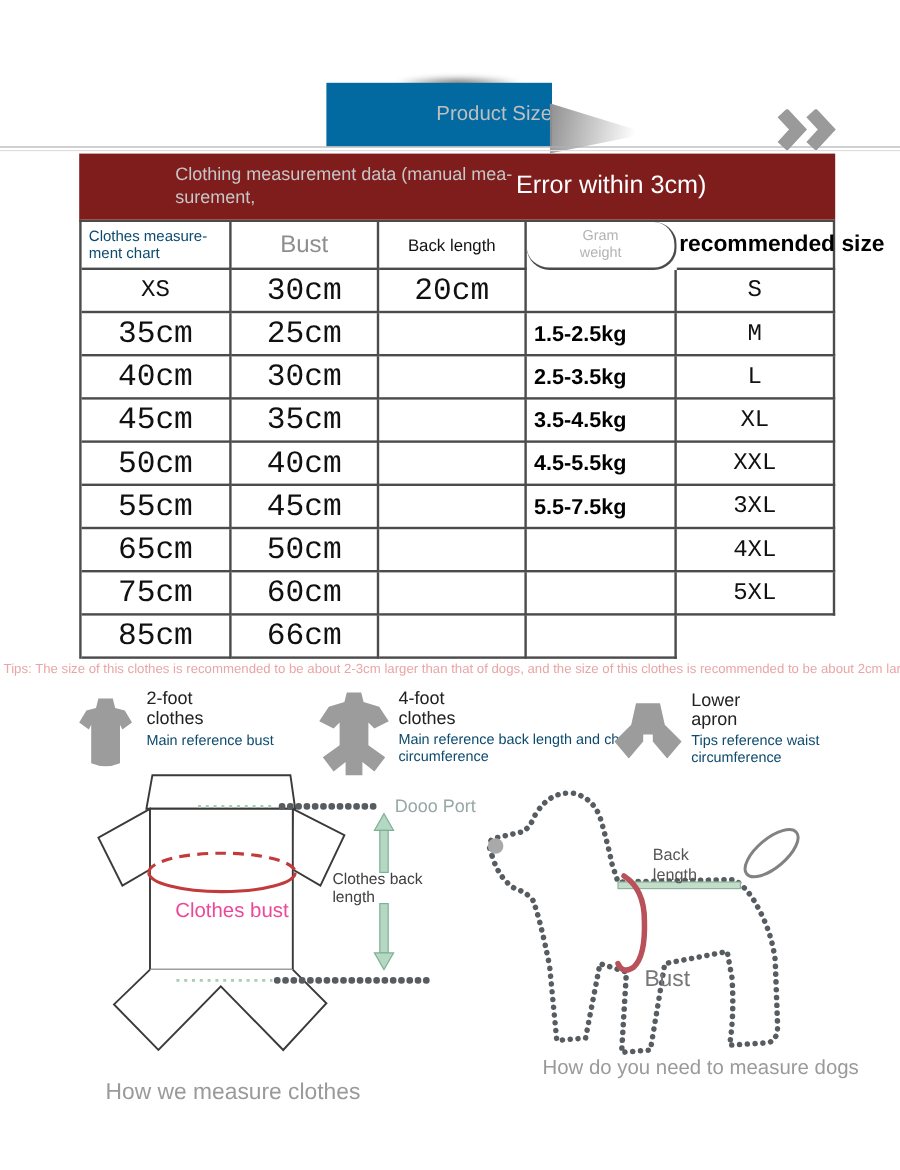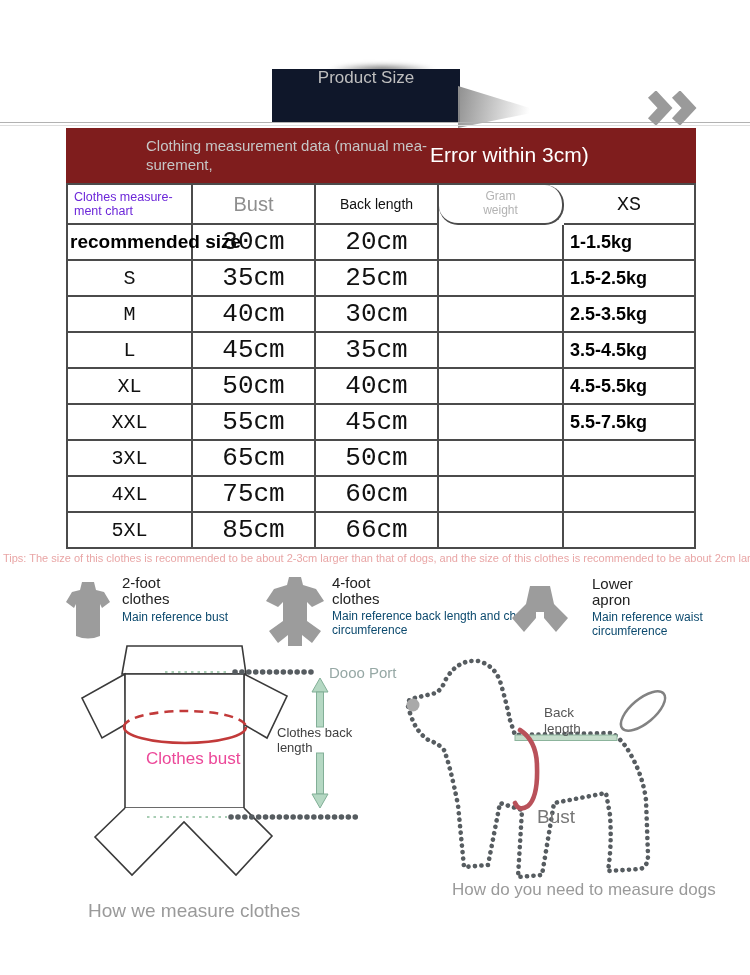--- a/index.html
+++ b/index.html
@@ -1,22 +1,22 @@
 <!DOCTYPE html>
 <html><head>
 <meta charset="utf-8">
 <style>
   html,body{margin:0;padding:0;}
   body{width:750px;height:975px;position:relative;background:#fff;
        font-family:"Liberation Sans",sans-serif;overflow:hidden;}
   .abs{position:absolute;}
 
   
-  .banner-box{left:272px;top:69px;width:188px;height:53px;background:#0f172a;
-              display:flex;flex-direction:row;align-items:flex-start;justify-content:center;}
+  .banner-box{left:272px;top:69px;width:188px;height:53px;background:#0369a1;
+              display:flex;flex-direction:column;align-items:flex-end;justify-content:center;}
   .banner-sub{font-size:17px;color:#bfbfbf;line-height:1.1;}
   .banner-title{font-family:"Liberation Serif",serif;font-size:21px;color:#fff;
                 letter-spacing:2px;line-height:1.15;}
   .banner-smudge{left:328px;top:63px;width:108px;height:13px;border-radius:50%;
                  background:radial-gradient(ellipse at center,#6f6f6f 0%,rgba(130,130,130,.0) 70%);
                  filter:blur(2px);}
   .banner-shadow{left:458px;top:86px;width:82px;height:42px;
                  background:linear-gradient(100deg,#8f8f8f 0%,rgba(190,190,190,0) 85%);
                  clip-path:polygon(0 0,100% 60%,0 100%);}
   .rule-a{left:0;top:122px;width:750px;height:1px;background:#b2b2b2;}
@@ -28,21 +28,21 @@
   .band-note{position:absolute;left:80px;top:9px;width:300px;font-size:15px;
              color:#c6c6c6;line-height:1.25;}
   .band-error{position:absolute;left:364px;top:15px;font-size:21px;color:#fff;white-space:nowrap;}
   .grid{display:grid;grid-template-columns:125px 123px 123px 125px 132px;
         grid-template-rows:40px;grid-auto-rows:36px;
         border-left:2px solid #4b4b4b;border-top:2px solid #4b4b4b;background:#fff;}
   .cell{border-right:2px solid #4b4b4b;border-bottom:2px solid #4b4b4b;
         display:flex;align-items:center;justify-content:center;box-sizing:border-box;
         overflow:visible;}
   .hc-size{flex-direction:column;align-items:flex-start;justify-content:center;
-           padding-left:6px;font-size:12.5px;color:#6d28d9;line-height:1.15;}
+           padding-left:6px;font-size:12.5px;color:#0c4a6e;line-height:1.15;}
   .hc-bust{font-size:20px;color:#8e8e8e;}
   .hc-back{font-size:14px;color:#111;}
   .hc-gram{flex-direction:column;font-size:12px;color:#b3b3b3;line-height:1.15;border-radius:19px;}
   .hc-reco{font-size:19px;font-weight:bold;color:#000;white-space:nowrap;
            justify-content:flex-start;padding-left:2px;}
   .c-size{font-family:"Liberation Mono",monospace;font-size:20px;color:#111;}
   .c-bust,.c-back{font-family:"Liberation Mono",monospace;font-size:26px;color:#111;}
   .c-weight{font-size:14px;}
   .c-recommended{font-size:18px;font-weight:bold;color:#000;
                  justify-content:flex-start;padding-left:6px;white-space:nowrap;}
@@ -90,26 +90,25 @@
     <div class="cell hc-size">
       <span>Clothes measure-</span>
       <span>ment chart</span>
     </div>
     <div class="cell hc-bust">Bust</div>
     <div class="cell hc-back">Back length</div>
     <div class="cell hc-gram">
       <span>Gram</span>
       <span>weight</span>
     </div>
-    <div class="cell c-size">XS</div>
-  <div class="cell hc-reco">recommended size</div>
+    <div class="cell hc-reco">recommended size</div>
+  <div class="cell c-size">XS</div>
       <div class="cell c-bust">30cm</div>
       <div class="cell c-back">20cm</div>
       <div class="cell c-weight"></div>
-      <div class="cell c-recommended">1-1.5kg</div>
       <div class="cell c-size">S</div>
       <div class="cell c-bust">35cm</div>
       <div class="cell c-back">25cm</div>
       <div class="cell c-weight"></div>
       <div class="cell c-recommended">1.5-2.5kg</div>
       <div class="cell c-size">M</div>
       <div class="cell c-bust">40cm</div>
       <div class="cell c-back">30cm</div>
       <div class="cell c-weight"></div>
       <div class="cell c-recommended">2.5-3.5kg</div>
@@ -162,24 +161,24 @@
 </svg>
 <div class="abs" style="left:332px;top:575px;">
   <div class="g-title">4-foot</div>
   <div class="g-title">clothes</div>
   <div class="g-desc" style="margin-top:2px;width:218px;">Main reference back length and chest circumference</div>
 </div>
 
 <svg class="abs" style="left:508px;top:584px;" width="64" height="58" viewBox="0 0 64 58">
   <path fill="#9c9c9c" d="M22,2 L42,2 L46,20 L60,34 L48,48 L36,34 L36,28 L28,28 L28,34 L16,48 L4,34 L18,20 Z"></path>
 </svg>
-<div class="abs" style="left:576px;top:576px;margin-left:16px;">
+<div class="abs" style="left:576px;top:576px;">
   <div class="g-title">Lower</div>
   <div class="g-title">apron</div>
-  <div class="g-desc" style="margin-top:2px;width:140px;">Main reference waist circumference</div>
+  <div class="g-desc" style="margin-top:2px;width:140px;">Tips reference waist circumference</div>
 </div>
 
 <svg class="abs" style="left:60px;top:645px;" width="340" height="240" viewBox="0 0 340 240">
 
   <polygon points="67,1 182,1 186,29 62,29" fill="#fff" stroke="#3a3a3a" stroke-width="1.6"></polygon>
 
   <polygon points="65,29 22,53 42,93 66,79" fill="#fff" stroke="#3a3a3a" stroke-width="1.6"></polygon>
   <polygon points="184,29 227,51 207,93 183,79" fill="#fff" stroke="#3a3a3a" stroke-width="1.6"></polygon>
 
   <polygon points="65,29 184,29 184,163 65,163" fill="#fff" stroke="#3a3a3a" stroke-width="1.6"></polygon>

